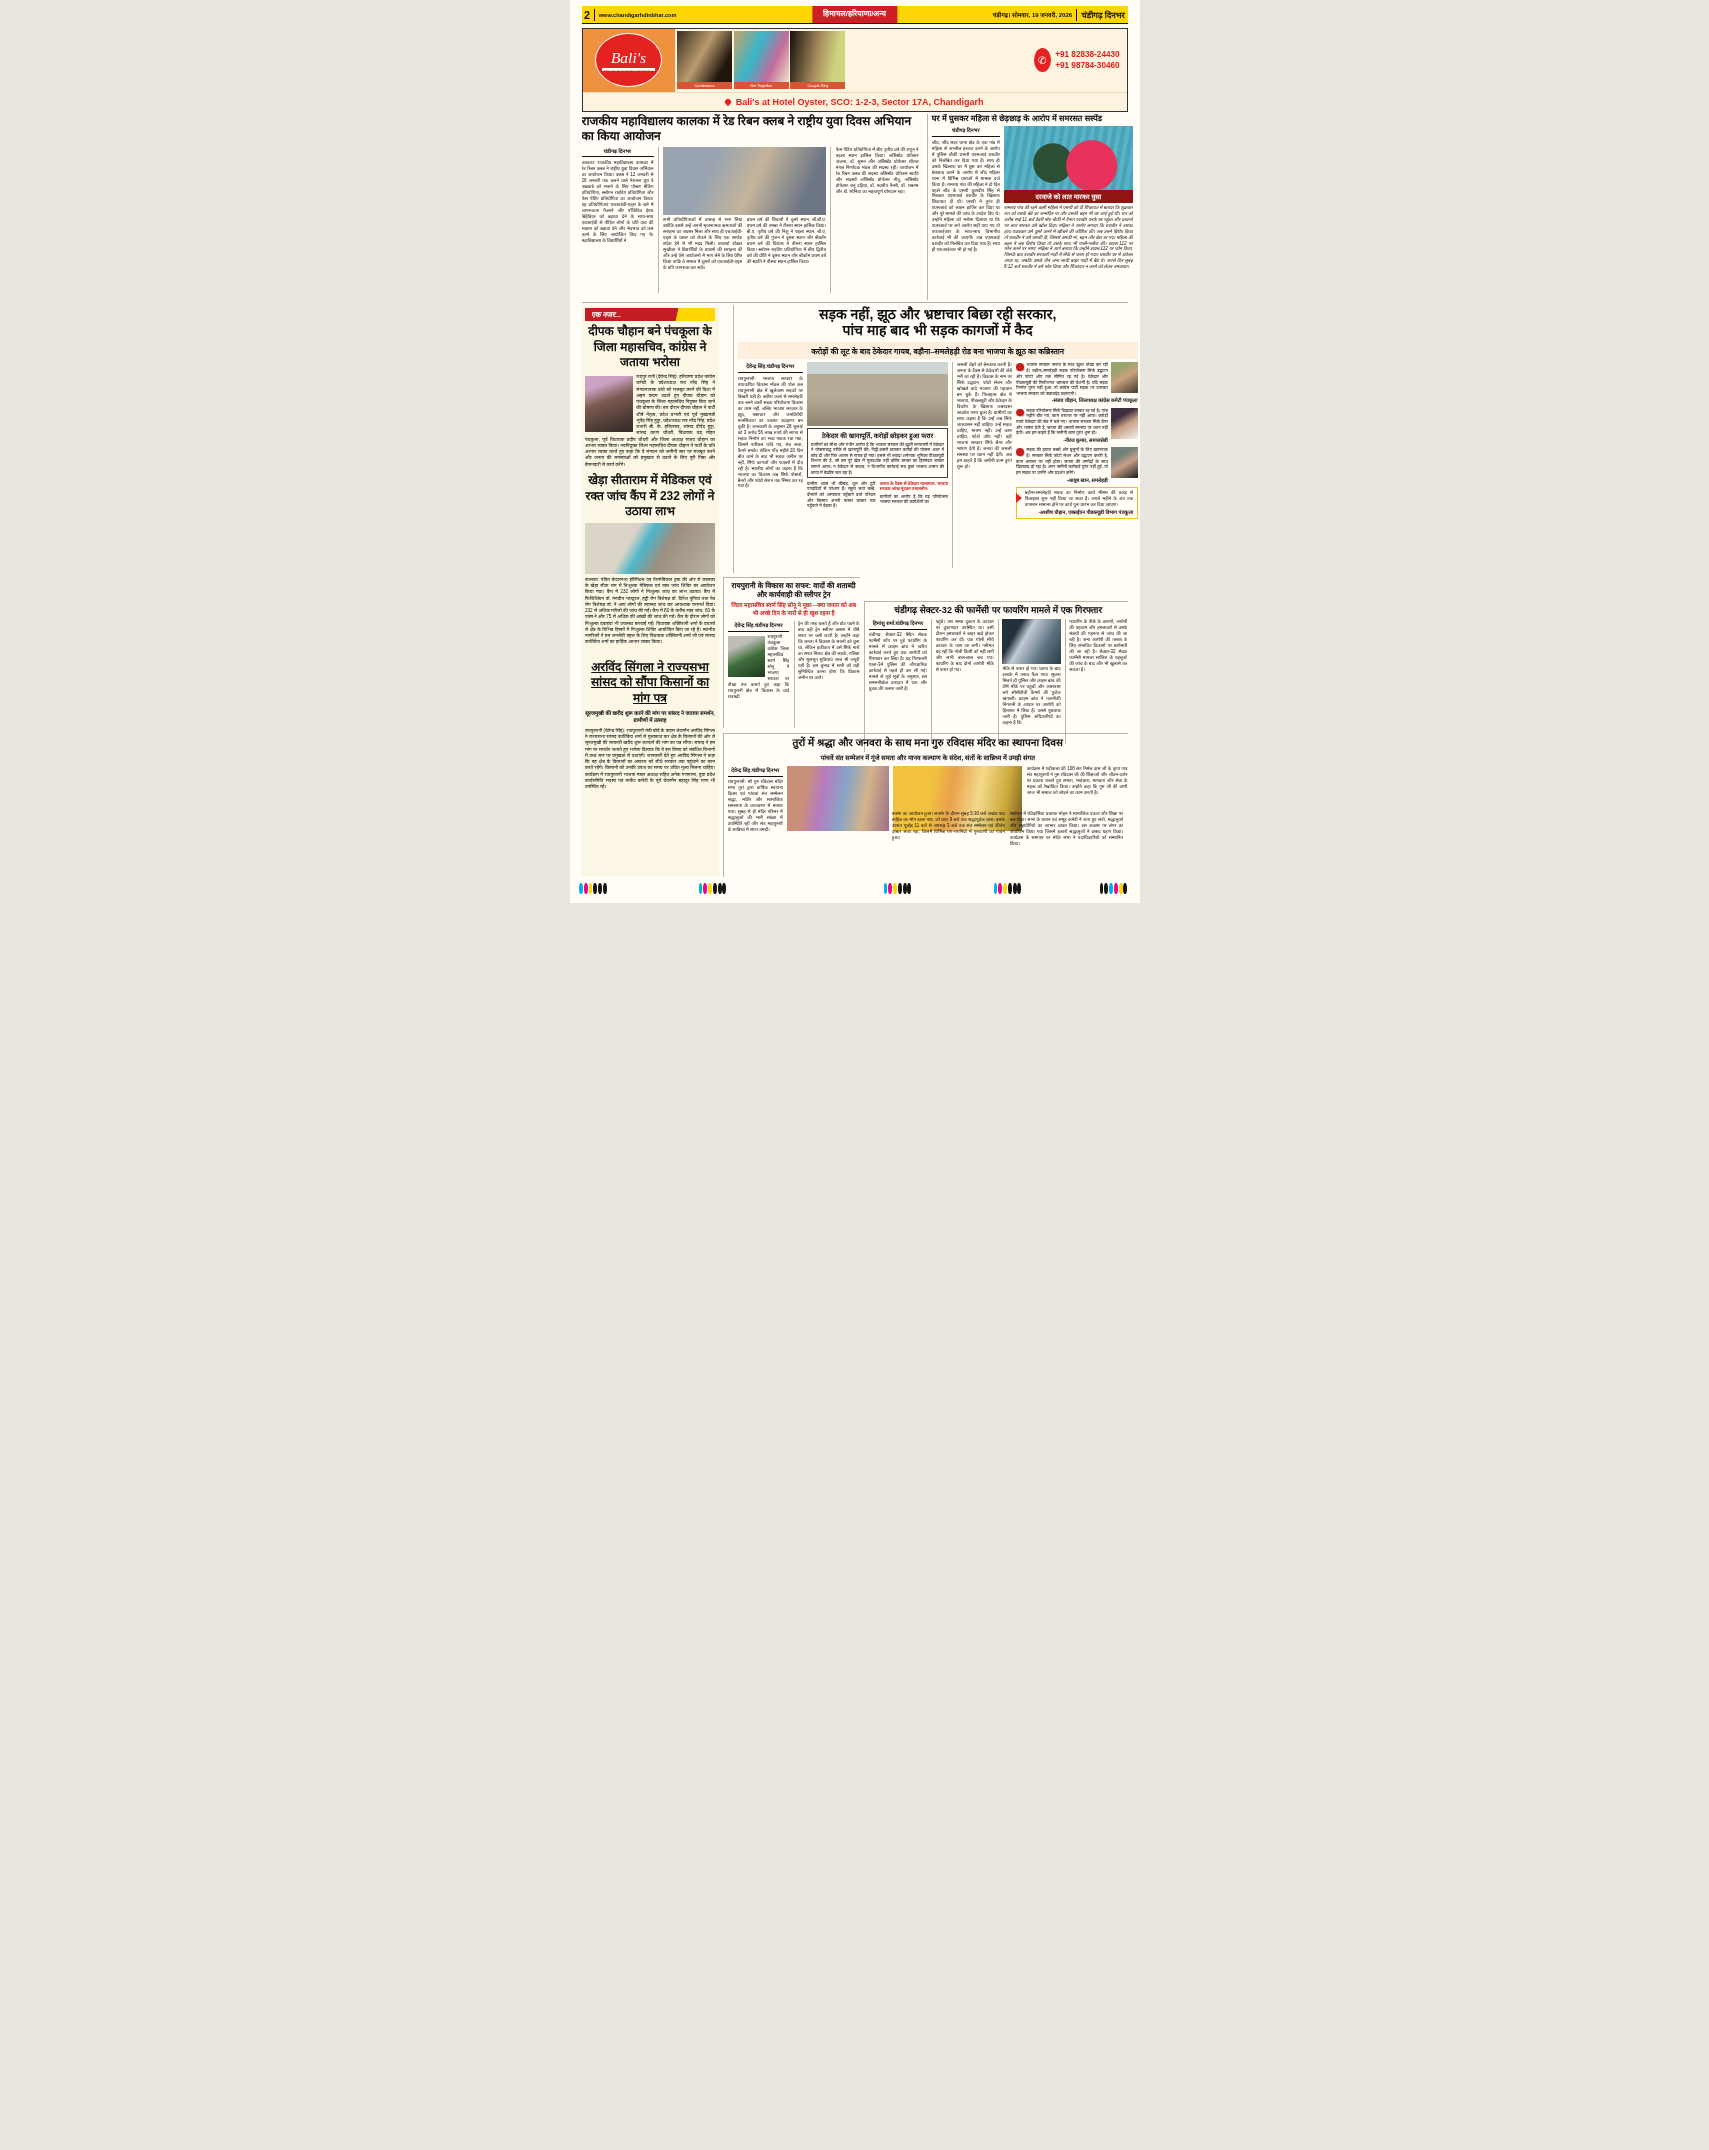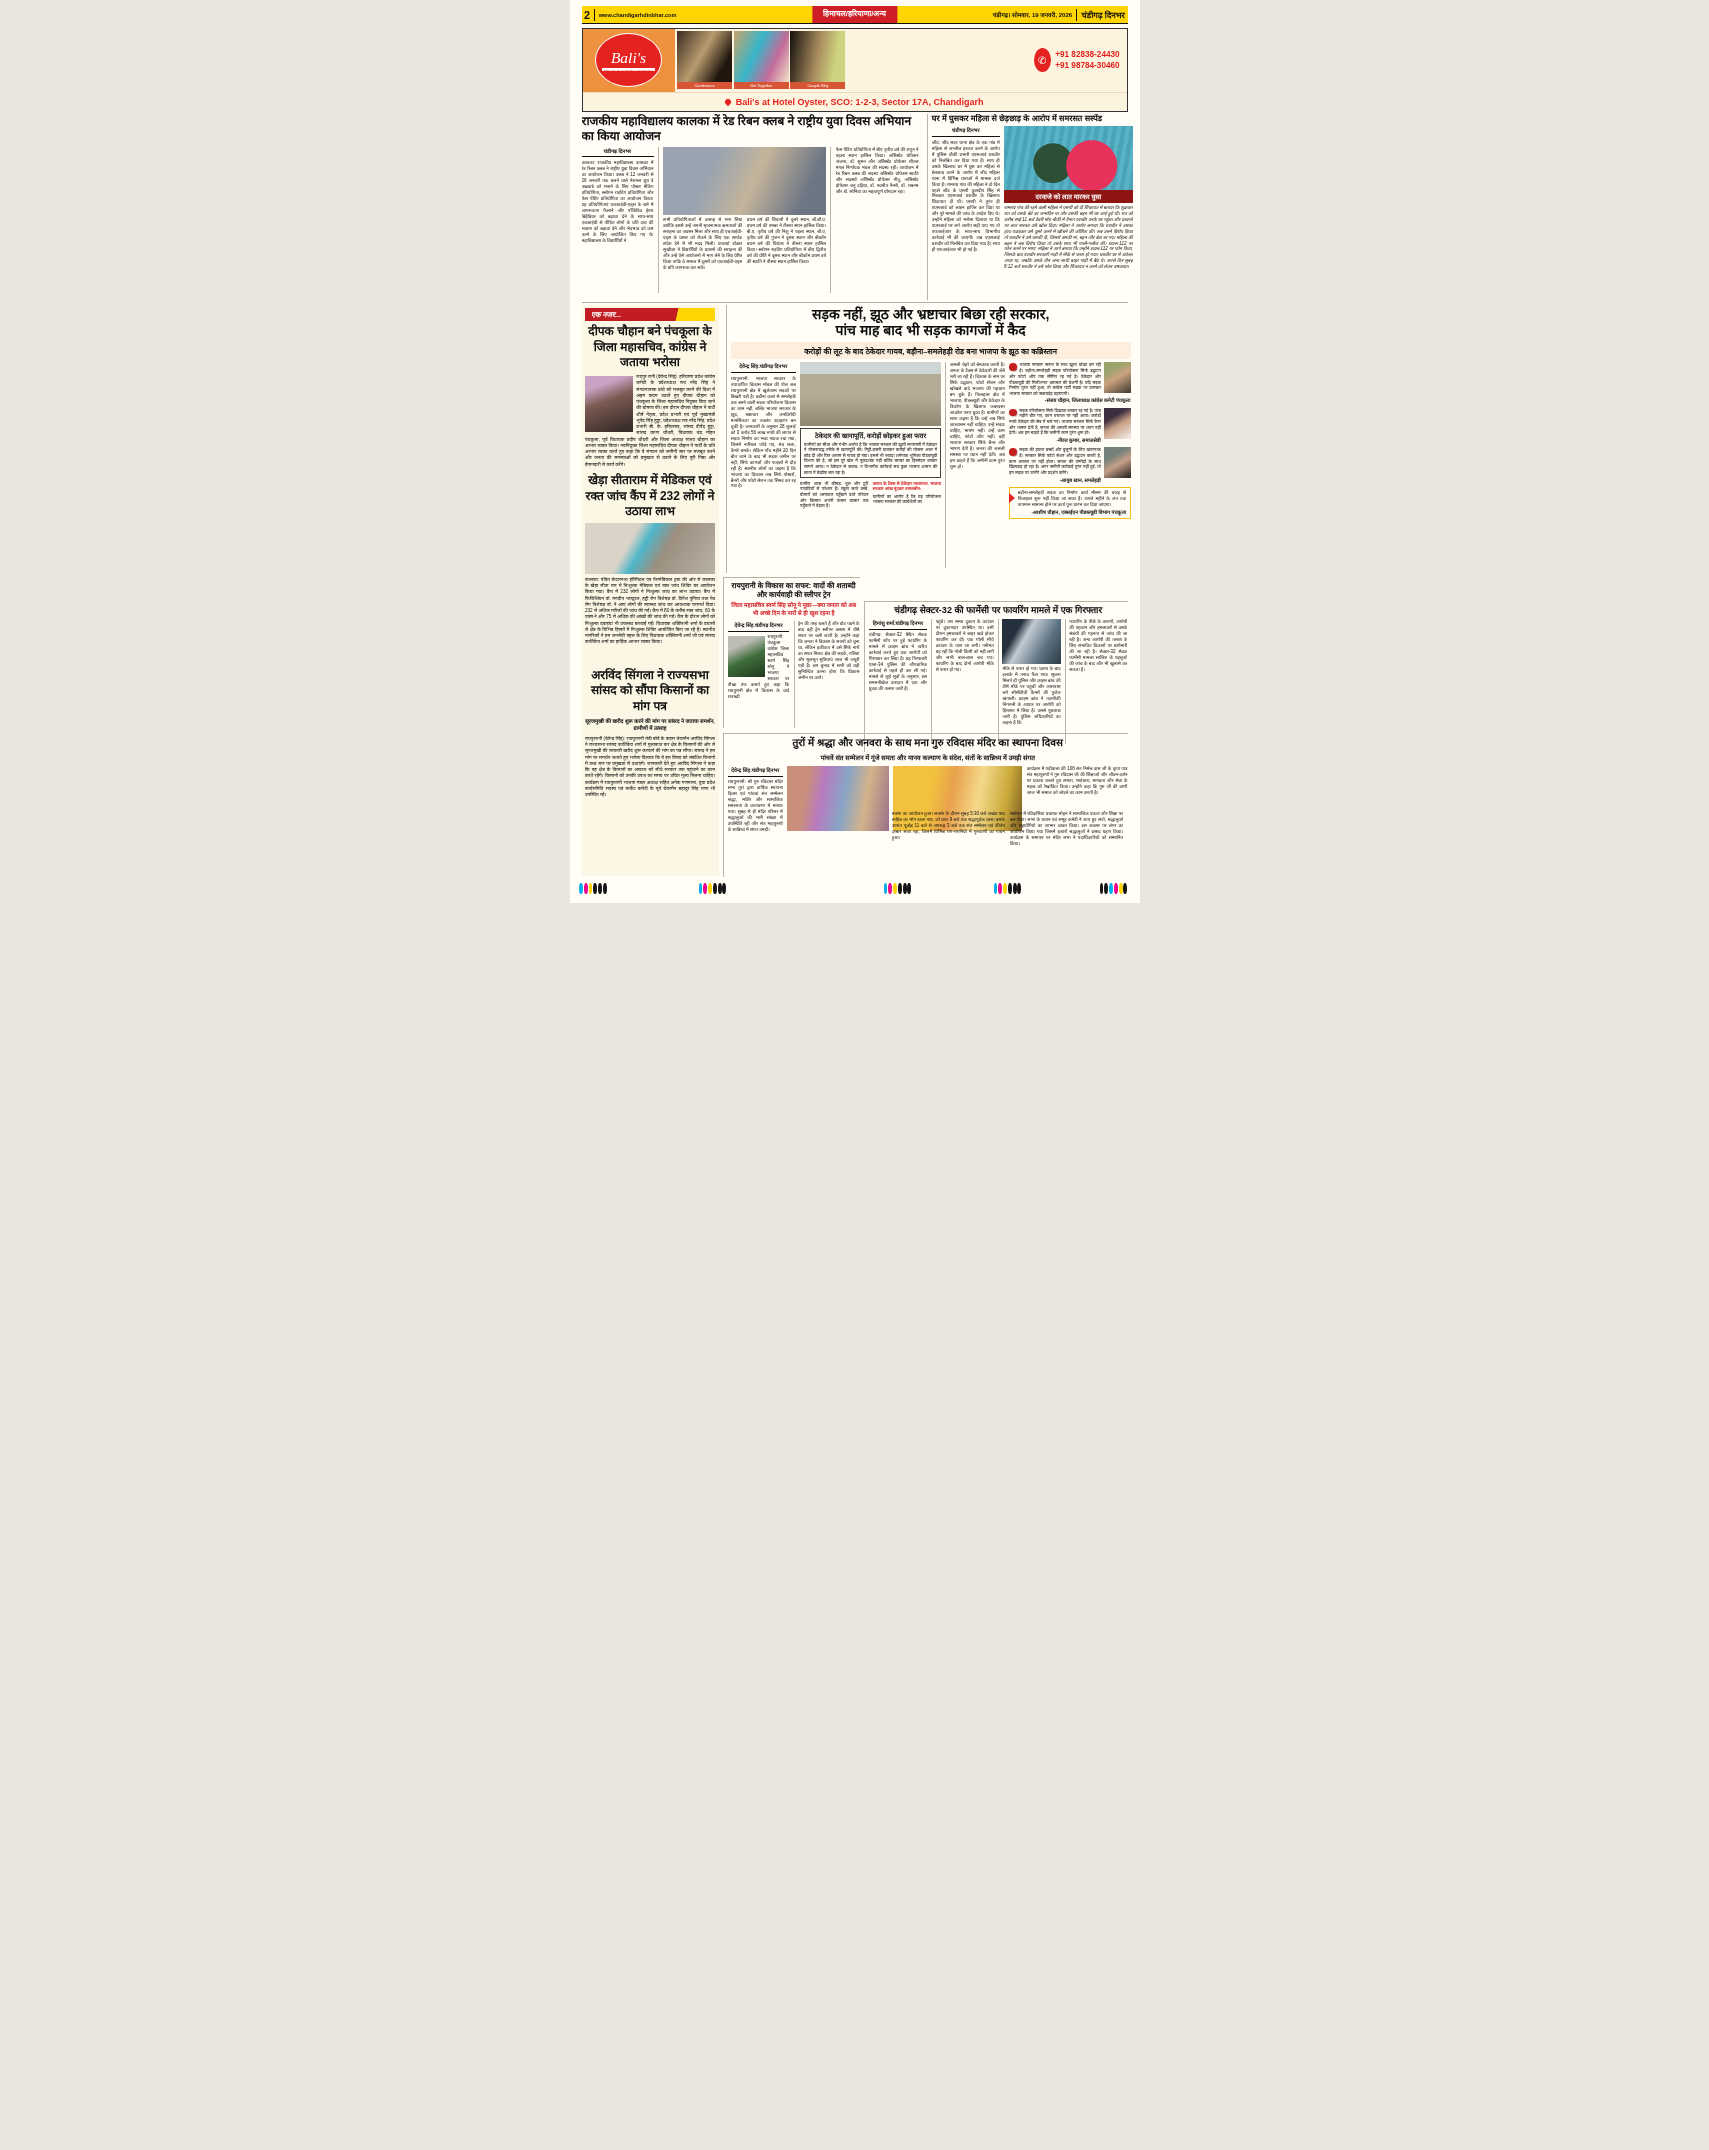--- a/index.html
+++ b/index.html
@@ -78,21 +78,21 @@
          display:flex;align-items:center;margin-bottom:3.4px;}
   .nazar span{color:#fff;font-weight:800;font-style:italic;font-size:7.3px;padding-left:6px;}
   .lcol .h2{font-size:12px;font-weight:800;text-align:center;line-height:1.3;margin:1.7px 0 3.4px 0;}
   .lcol .bd{font-size:4.7px;}
   .dpk{float:left;width:48px;height:56px;margin:1.7px 3.4px 0.9px 0;
        background:linear-gradient(160deg,#caa3c4 0 20%,#7b5a52 45%,#3c2f2b 90%);}
   .mcamp{width:100%;height:51px;margin:2.6px 0;
          background:linear-gradient(120deg,#d9d3c8 0 35%,#4fb6c9 45%,#9c8f80 60%,#b9b2a5);}
   .lcol .sh{font-size:5.4px;font-weight:700;text-align:center;line-height:1.35;margin:0.9px 0 3.4px 0;}
   
-  .road{left:156px;top:305px;width:405px;height:268px;border-left:0.4px solid #b9b4a6;padding-left:4.3px;box-sizing:border-box;}
+  .road{left:163px;top:305px;width:405px;height:268px;border-left:0.4px solid #b9b4a6;padding-left:4.3px;box-sizing:border-box;}
   .road .h1{font-size:14px;text-align:center;line-height:1.18;margin:0.9px 0 3.4px 0;}
   .road .subbar{background:#fdeedd;font-size:7.7px;font-weight:800;text-align:center;padding:3.4px 2.6px;margin-bottom:3.4px;}
   .road .row{display:flex;gap:4.3px;height:206px;}
   .road .c1{width:65px;}
   .road .c2{width:141px;display:flex;flex-direction:column;}
   .roadphoto{height:64px;background:linear-gradient(#cdd6d2 0 18%,#b4ab97 19% 55%,#8f8672 100%);}
   .capbox{border:0.6px solid #444;padding:2.2px 3px;margin-top:1.7px;}
   .capbox .ct{font-size:6.5px;font-weight:800;text-align:center;margin-bottom:1.3px;}
   .capbox .cb{font-size:4.3px;line-height:1.3;text-align:justify;}
   .under{columns:2;column-gap:4.3px;margin-top:2.6px;flex:1;overflow:hidden;}
@@ -242,21 +242,21 @@
       <span>एक नजर...</span>
     </div>
     <div class="h2">दीपक चौहान बने पंचकूला के जिला महासचिव, कांग्रेस ने जताया भरोसा</div>
     <div class="bd">
       <span class="dpk"></span>
       <span>रायपुर रानी (देवेन्द्र सिंह): हरियाणा प्रदेश कांग्रेस कमेटी के प्रदेशाध्यक्ष राव नरेंद्र सिंह ने संगठनात्मक ढांचे को मजबूत करने की दिशा में अहम कदम उठाते हुए दीपक चौहान को पंचकूला के जिला महासचिव नियुक्त किए जाने की घोषणा की। इस दौरान दीपक चौहान ने पार्टी शीर्ष नेतृत्व, प्रदेश प्रभारी एवं पूर्व मुख्यमंत्री भूपेंद्र सिंह हुड्डा, प्रदेशाध्यक्ष राव नरेंद्र सिंह, प्रदेश प्रभारी बी. के. हरिप्रसाद, सांसद दीपेंद्र हुड्डा, सांसद वरुण चौधरी, विधायक चंद्र मोहन पंचकूला, पूर्व विधायक प्रदीप चौधरी और जिला अध्यक्ष संजय चौहान का आभार व्यक्त किया। नवनियुक्त जिला महासचिव दीपक चौहान ने पार्टी के प्रति आभार व्यक्त करते हुए कहा कि वे संगठन को जमीनी स्तर पर मजबूत करने और जनता की समस्याओं को प्रमुखता से उठाने के लिए पूरी निष्ठा और ईमानदारी से कार्य करेंगे।</span>
     </div>
     <div class="h2" style="margin-top:5.2px;">खेड़ा सीताराम में मेडिकल एवं रक्त जांच कैंप में 232 लोगों ने उठाया लाभ</div>
     <div class="mcamp"></div>
     <div class="bd">कालका: पंडित केदारनाथ हॉस्पिटल एंड पैरामेडिकल ट्रस्ट की ओर से कालका के खेड़ा सीता राम में निःशुल्क मेडिकल एवं रक्त जांच शिविर का आयोजन किया गया। कैंप में 232 लोगों ने निःशुल्क जांच का लाभ उठाया। कैंप में फिजिशियन डॉ. मनदीप भारद्वाज, हड्डी रोग विशेषज्ञ डॉ. दिनेश पुनिया तथा नेत्र रोग विशेषज्ञ डॉ. ने आए लोगों की स्वास्थ्य जांच कर आवश्यक परामर्श दिया। 232 से अधिक मरीजों की जांच की गई। कैंप में 80 के करीब रक्त जांच, 60 के एक्स-रे और 75 से अधिक की आंखों की जांच की गई। कैंप के दौरान लोगों को निःशुल्क दवाइयां भी उपलब्ध करवाई गईं। विधायक शक्तिरानी शर्मा के प्रयासों से क्षेत्र के विभिन्न हिस्सों में निःशुल्क शिविर आयोजित किए जा रहे हैं। स्थानीय नागरिकों ने इस जनसेवी पहल के लिए विधायक शक्तिरानी शर्मा जी एवं सांसद कार्तिकेय शर्मा का हार्दिक आभार व्यक्त किया।</div>
-    <div class="h2" style="margin-top:22px;">अरविंद सिंगला ने राज्यसभा सांसद को सौंपा किसानों का मांग पत्र</div>
+    <div class="h2" style="margin-top:14px;text-decoration:underline;">अरविंद सिंगला ने राज्यसभा सांसद को सौंपा किसानों का मांग पत्र</div>
     <div class="sh">सूरजमुखी की खरीद शुरू करने की मांग पर सांसद ने जताया समर्थन, ग्रामीणों में उत्साह</div>
     <div class="bd">रायपुररानी (देवेन्द्र सिंह): रायपुररानी मंडी बोर्ड के वाइस चेयरमैन अरविंद सिंगला ने राज्यसभा सांसद कार्तिकेय शर्मा से मुलाकात कर क्षेत्र के किसानों की ओर से सूरजमुखी की सरकारी खरीद शुरू करवाने की मांग का पत्र सौंपा। सांसद ने इस मांग पर समर्थन जताते हुए भरोसा दिलाया कि वे इस विषय को संबंधित विभागों में उच्च स्तर पर प्रमुखता से उठाएंगे। जानकारी देते हुए अरविंद सिंगला ने कहा कि वह क्षेत्र के किसानों का आवाज को सीधे सरकार तक पहुंचाने का काम करते रहेंगे। किसानों को उनकी उपज का समय पर उचित मूल्य मिलना चाहिए। कार्यक्रम में रायपुररानी भाजपा मंडल अध्यक्ष सहित अनेक गणमान्य, युवा प्रदेश कार्यसमिति सदस्य एवं मार्केट कमेटी के पूर्व चेयरमैन बहादुर सिंह राणा भी उपस्थित रहे।</div>
   </div>
 
   <div class="art road">
     <div class="h1">
       <div>सड़क नहीं, झूठ और भ्रष्टाचार बिछा रही सरकार,</div>
       <div>पांच माह बाद भी सड़क कागजों में कैद</div>
     </div>
     <div class="subbar">करोड़ों की लूट के बाद ठेकेदार गायब, बड़ौना–समलेहड़ी रोड बना भाजपा के झूठ का कब्रिस्तान</div>

